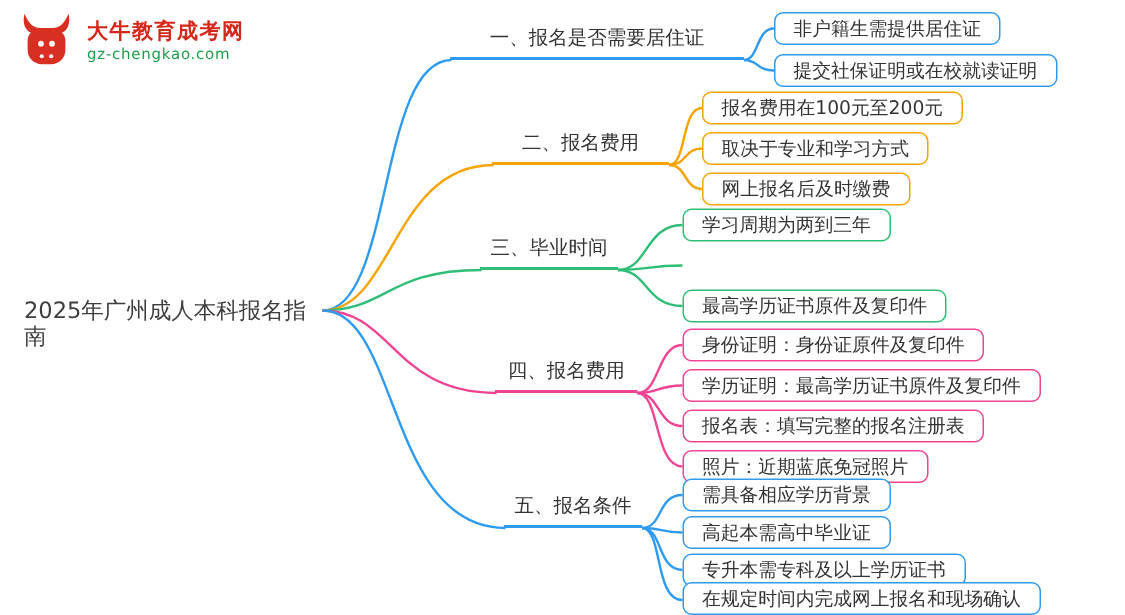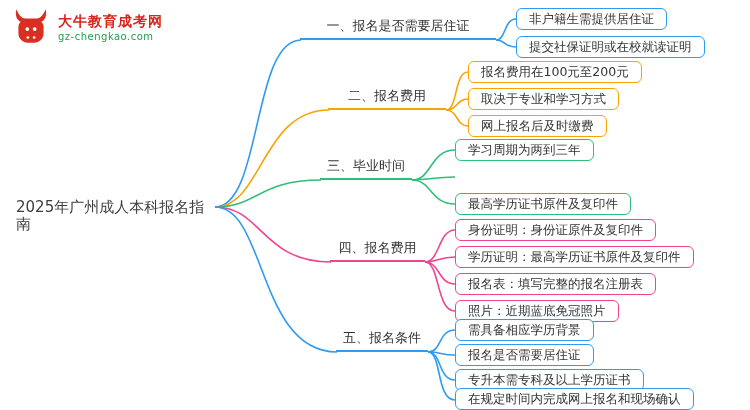--- a/index.html
+++ b/index.html
@@ -103,17 +103,17 @@
 
   <div class="leaf" style="left: 455px; top: 139px; border-color: rgb(46, 190, 119);">学习周期为两到三年</div>
   <div class="leaf" style="left: 455px; top: 193px; border-color: rgb(46, 190, 119);">最高学历证书原件及复印件</div>
 
   <div class="leaf" style="left: 455px; top: 219px; border-color: rgb(240, 67, 147);">身份证明：身份证原件及复印件</div>
   <div class="leaf" style="left: 455px; top: 246px; border-color: rgb(240, 67, 147);">学历证明：最高学历证书原件及复印件</div>
   <div class="leaf" style="left: 455px; top: 273px; border-color: rgb(240, 67, 147);">报名表：填写完整的报名注册表</div>
   <div class="leaf" style="left: 455px; top: 300px; border-color: rgb(240, 67, 147);">照片：近期蓝底免冠照片</div>
 
   <div class="leaf" style="left: 455px; top: 319px; border-color: rgb(47, 155, 240);">需具备相应学历背景</div>
-  <div class="leaf" style="left: 455px; top: 344px; border-color: rgb(47, 155, 240);">报名是否需要居住证</div>
+  <div class="leaf" style="left: 455px; top: 344px; border-color: rgb(47, 155, 240);">高起本需高中毕业证</div>
   <div class="leaf" style="left: 455px; top: 369px; border-color: rgb(47, 155, 240);">专升本需专科及以上学历证书</div>
   <div class="leaf" style="left: 455px; top: 388px; border-color: rgb(47, 155, 240);">在规定时间内完成网上报名和现场确认</div>
 
 </div>
 
 </body></html>

